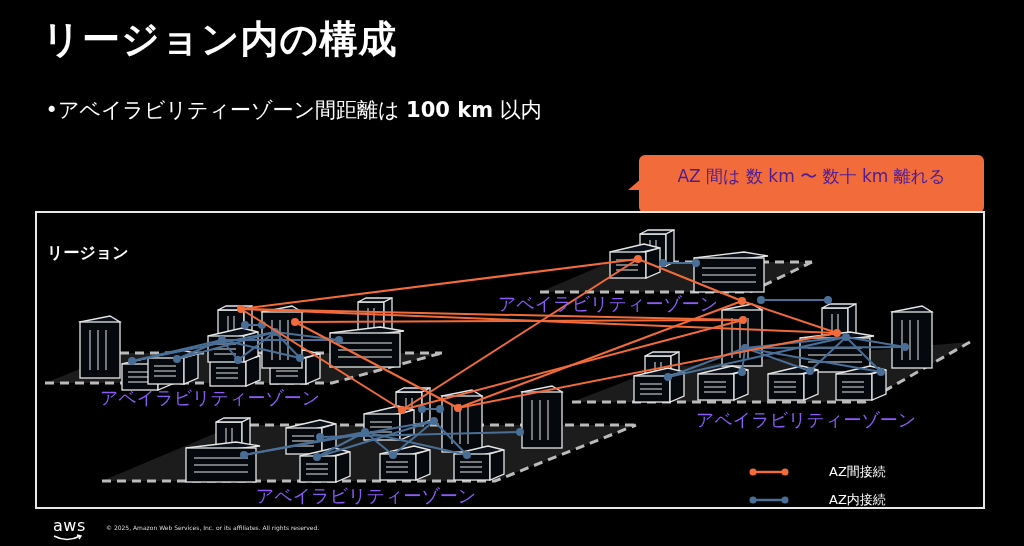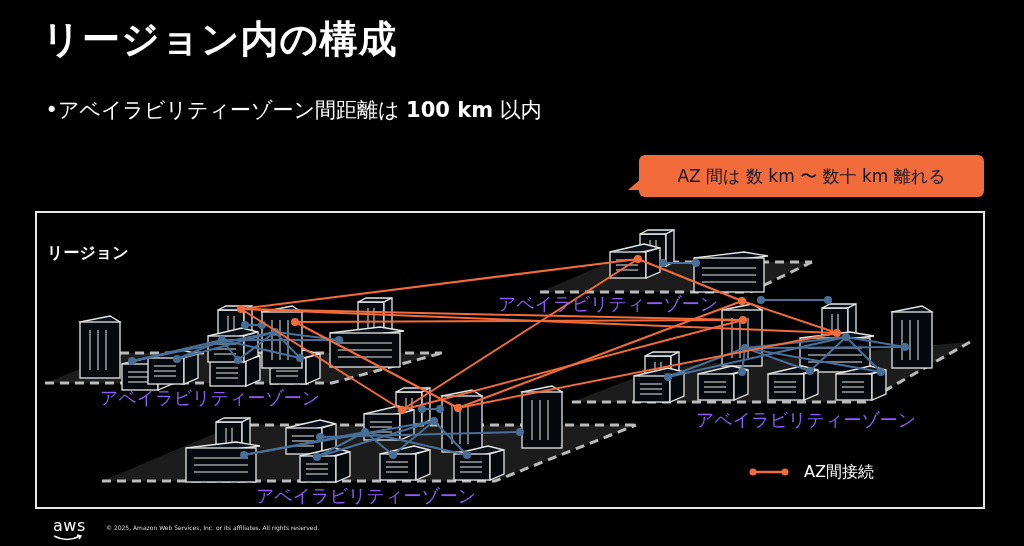--- a/index.html
+++ b/index.html
@@ -3,32 +3,32 @@
   <meta charset="utf-8">
   <style>
     html, body { margin: 0; padding: 0; background: #000; }
     body { width: 1024px; height: 546px; position: relative; overflow: hidden;
            font-family: "DejaVu Sans", "Liberation Sans", sans-serif; color: #fff; }
     .title { position: absolute; left: 42px; top: 14px; font-size: 38px; font-weight: bold; letter-spacing: 1px; color: #fff; }
     .bullets { position: absolute; left: 28px; top: 94px; margin: 0; padding: 0; list-style: none; text-align: right; }
     .bullets li { font-size: 21px; line-height: 33px; color: #fff; white-space: nowrap; }
     .bullets .dot { display: inline-block; width: 30px; }
     .bullets b { font-weight: bold; }
-    .callout { position: absolute; left: 639px; top: 155px; width: 345px; height: 42px; background: #f26b3a;
-               border-radius: 6px; color: #0f172a; font-size: 17px; line-height: 42px; text-align: center; }
+    .callout { position: absolute; left: 639px; top: 155px; width: 345px; height: 58px; background: #f26b3a;
+               border-radius: 6px; color: #4c1d95; font-size: 17px; line-height: 42px; text-align: center; }
     .callout-tail { position: absolute; left: 628px; top: 178px; width: 0; height: 0;
                     border-top: 12px solid transparent; border-right: 14px solid #f26b3a; border-bottom: 0 solid transparent; }
     .region-frame { position: absolute; left: 35px; top: 211px; width: 950px; height: 298px; border: 2px solid #e8e8e8; box-sizing: border-box; }
     .region-label { position: absolute; left: 47px; top: 215px; font-size: 16px; font-weight: bold; color: #fff; margin-top: 28px; }
     .diagram { position: absolute; left: 0; top: 0; }
     .az-label { position: absolute; font-size: 18px; color: #8b5cf6; white-space: nowrap; }
     .legend { position: absolute; left: 748px; top: 458px; }
     .legend-row { display: flex; align-items: center; height: 28px; }
     .legend-row svg { margin-right: 14px; }
-    .legend-row span { font-size: 16px; color: #fff; }
+    .legend-row span { font-size: 13px; color: #fff; margin-left: 25px; }
     .footer { position: absolute; left: 0; top: 514px; width: 1024px; height: 32px; }
     .aws-logo { position: absolute; left: 53px; top: 2px; font-size: 16px; color: #fff; letter-spacing: 0.5px; }
     .aws-smile { position: absolute; left: 52px; top: 20px; }
     .copyright { position: absolute; left: 106px; top: 10px; font-size: 6px; color: #ddd; }
   </style>
 </head>
 <body>
 
 <div class="title">リージョン内の構成</div>
 
@@ -244,20 +244,28 @@
 
 <div class="legend">
   <div class="legend-row">
     <svg width="42" height="10">
       <line x1="5" y1="5" x2="37" y2="5" stroke="#f26b3a" stroke-width="2.5"></line>
       <circle cx="5" cy="5" r="3.5" fill="#f26b3a"></circle>
         <circle cx="37" cy="5" r="3.5" fill="#f26b3a"></circle>
     </svg>
     <span>AZ間接続</span>
   </div>
+  <div class="legend-row">
+    <svg width="42" height="10">
+      <line x1="5" y1="5" x2="37" y2="5" stroke="#4a6f96" stroke-width="2.5"></line>
+      <circle cx="5" cy="5" r="3.5" fill="#4a6f96"></circle>
+        <circle cx="37" cy="5" r="3.5" fill="#4a6f96"></circle>
+    </svg>
+    <span>AZ内接続</span>
+  </div>
 </div>
 
 <div class="footer">
   <div class="aws-logo">aws</div>
   <svg class="aws-smile" width="32" height="10">
     <path d="M2,2 Q15,9 28,2" stroke="#fff" stroke-width="1.6" fill="none"></path>
     <path d="M25,1 L29,2 L27,5" stroke="#fff" stroke-width="1.4" fill="none"></path>
   </svg>
   <div class="copyright">© 2025, Amazon Web Services, Inc. or its affiliates. All rights reserved.</div>
 </div>

